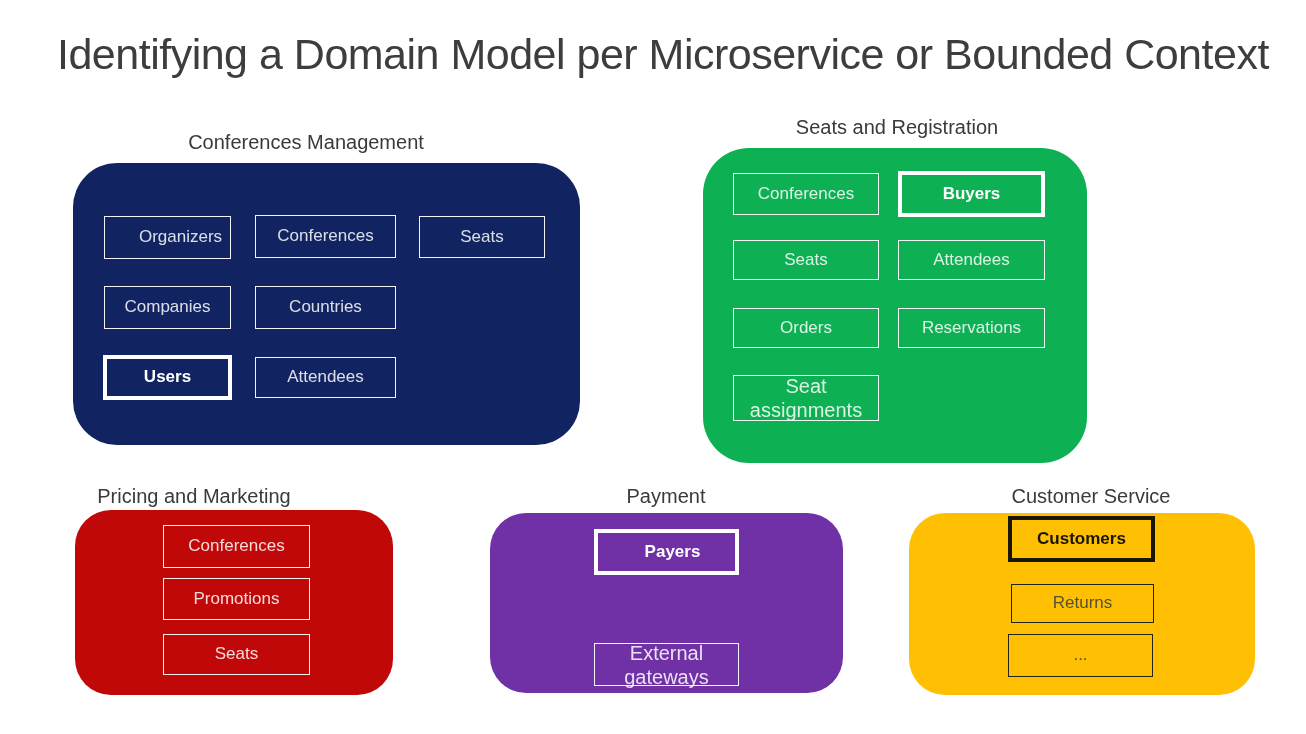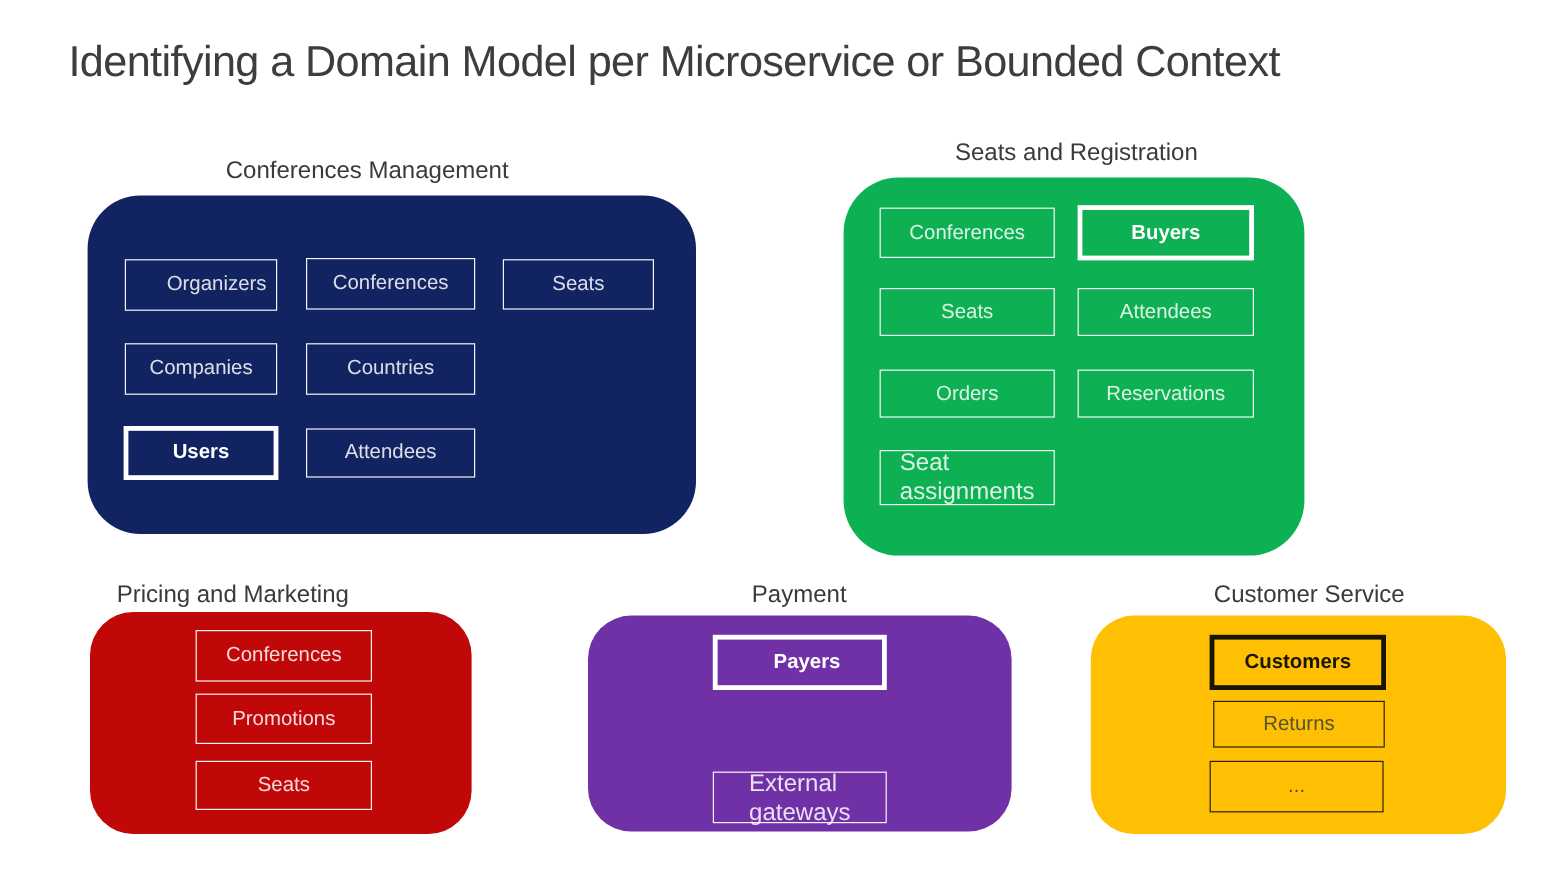--- a/index.html
+++ b/index.html
@@ -1,30 +1,30 @@
 <!DOCTYPE html>
 <html><head>
 <meta charset="utf-8">
 <style>
   html,body{margin:0;padding:0;background:#ffffff;}
   .slide{
     position:relative;width:1306px;height:734px;background:#ffffff;overflow:hidden;
     font-family:"Liberation Sans", sans-serif;
   }
   .title{
-    position:absolute;left:57px;top:30px;font-size:36px;font-weight:300;
+    position:absolute;left:57px;top:30px;font-size:43px;font-weight:300;
     color:#3d3d3d;white-space:nowrap;letter-spacing:-0.5px;
   }
   .ctx-label{
     position:absolute;width:320px;text-align:center;font-size:20px;color:#3a3a3a;
   }
   .ctx{position:absolute;box-sizing:border-box;}
   .entity{
     position:absolute;box-sizing:border-box;display:flex;align-items:center;justify-content:center;
-    font-size:17px;text-align:left;white-space:pre-line;line-height:1.2;
+    font-size:17px;text-align:center;white-space:pre-line;line-height:1.2;
   }
   .light{color:rgba(255,255,255,0.85);border:1.5px solid rgba(255,255,255,0.95);}
   .light.hl{border:4px solid #ffffff;color:#ffffff;font-weight:bold;}
   .dark{color:#55512f;border:1.6px solid #26220c;}
   .dark.hl{border:4px solid #191503;color:#191503;font-weight:bold;}
   .small{font-size:20px;}
 
   
   .cm {left:73px; top:163px; width:507px;height:282px;background:#112360;border-radius:44px;}
   .or {left:703px;top:148px; width:384px;height:315px;background:#0db153;border-radius:46px;}
@@ -61,21 +61,21 @@
   .pm-e0{left:88px;top:15px; width:147px;height:43px;}
   .pm-e1{left:88px;top:68px; width:147px;height:42px;}
   .pm-e2{left:88px;top:124px;width:147px;height:41px;}
 
   
   .pay-e0{left:104px;top:16px; width:145px;height:46px;padding-left:12px;}
   .pay-e1{left:104px;top:74px; width:145px;height:43px;}
   .pay-e2{left:104px;top:130px;width:145px;height:43px;}
 
   
-  .cs-e0{left:99px; top:16px; width:147px;height:46px;}
+  .cs-e0{left:99px; top:3px; width:147px;height:46px;}
   .cs-e1{left:102px;top:71px; width:143px;height:39px;}
   .cs-e2{left:99px; top:121px;width:145px;height:43px;}
 </style>
 </head>
 <body>
 
 <div class="slide">
 
   <div class="title">Identifying a Domain Model per Microservice or Bounded Context</div>
 

